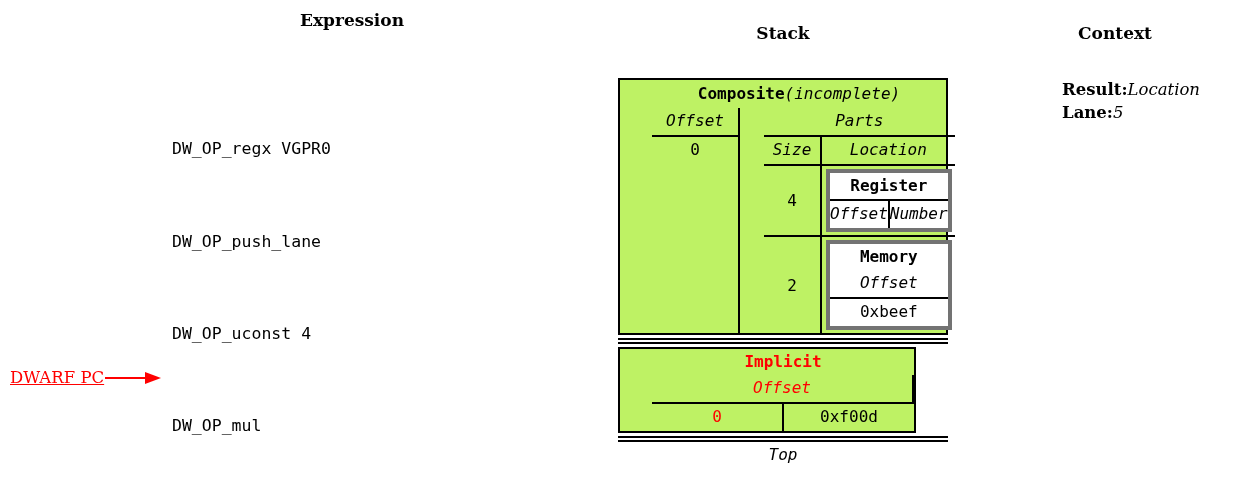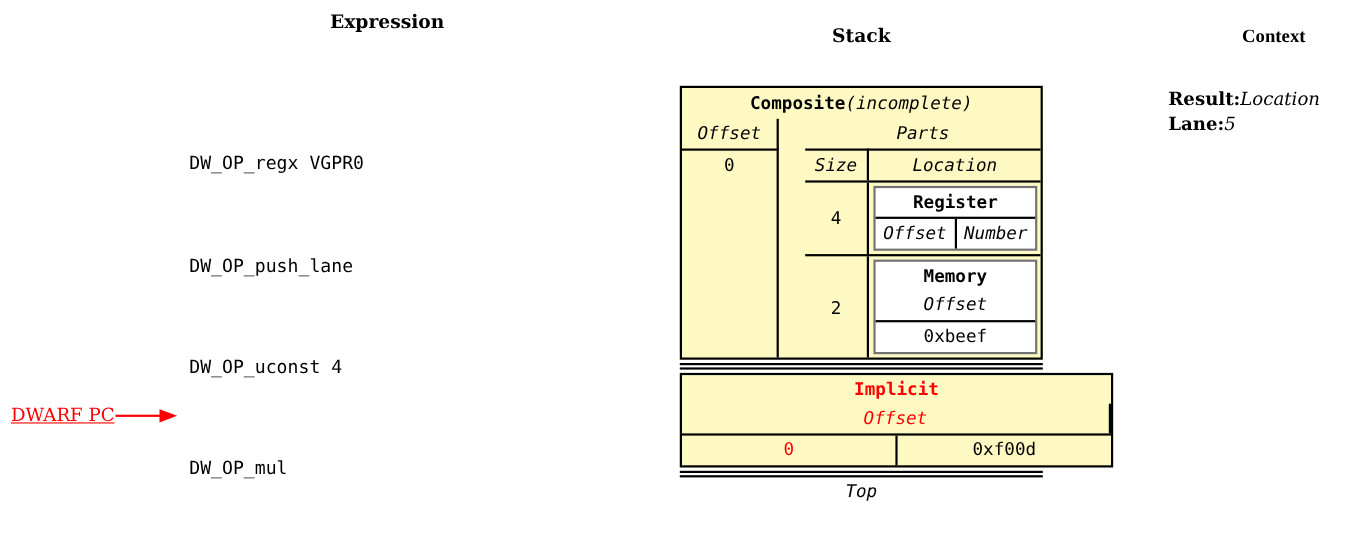--- a/index.html
+++ b/index.html
@@ -20,21 +20,21 @@
   .col-heading {
     position: absolute;
     font-family: "DejaVu Serif", "Liberation Serif", serif;
     font-weight: bold;
     font-size: 17px;
     white-space: nowrap;
     transform: translateX(-50%);
   }
   #heading-expression { left: 352px; top: 10px; }
   #heading-stack      { left: 783px; top: 23px; }
-  #heading-context    { left: 1158px; top: 23px; font-family: Liberation Serif, serif; }
+  #heading-context    { left: 1115px; top: 23px; }
 
   
   #expression-list {
     position: absolute;
     left: 172px;
     top: 73px;
     font-size: 16.5px;
     line-height: 30.7px;
     letter-spacing: 0px;
     white-space: pre;
@@ -86,21 +86,22 @@
   
   #stack-diagram {
     position: absolute;
     left: 618px;
     top: 78px;
     width: 330px;
   }
   .box {
     border: 2px solid #000000;
     box-sizing: border-box;
-    background: #fef9c3;
+    background: #bef264;
+    padding-left: 32px;
   }
   .cell {
     font-size: 16px;
     text-align: center;
     white-space: nowrap;
     line-height: 1;
     padding: 5px 0 6px 0;
   }
   .ital { font-style: italic; }
   .red  { color: #ff0000; }
@@ -170,21 +171,21 @@
     display: flex;
     align-items: center;
     justify-content: center;
     font-size: 16px;
   }
   .part-loc {
     flex: 1 1 auto;
     padding: 3px 3px 3px 4px;
   }
   .subbox {
-    border: 2px solid #737373;
+    border: 4px solid #737373;
     box-sizing: border-box;
     background: #ffffff;
   }
   .subbox-title {
     font-weight: bold;
     font-size: 16px;
     text-align: center;
     padding: 5px 0 5px 0;
     line-height: 1;
   }
@@ -202,21 +203,21 @@
   .hrule-double {
     border-top: 2px solid #000000;
     border-bottom: 2px solid #000000;
     height: 2px;
     width: 330px;
     margin: 0;
   }
   .spacer-3 { height: 3px; }
 
   
-  #implicit-box { width: 394px; }
+  #implicit-box { width: 298px; }
   #implicit-title {
     font-weight: bold;
     font-size: 16px;
     text-align: center;
     color: #ff0000;
     padding: 5px 0 5px 0;
     line-height: 1;
   }
   #implicit-head {
     display: flex;

